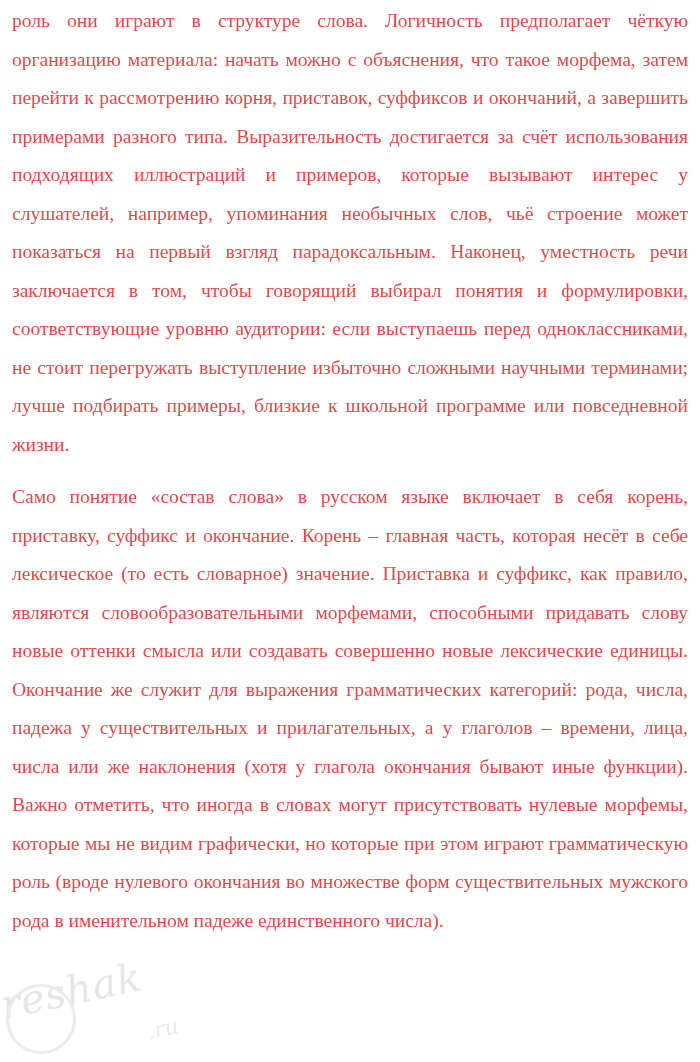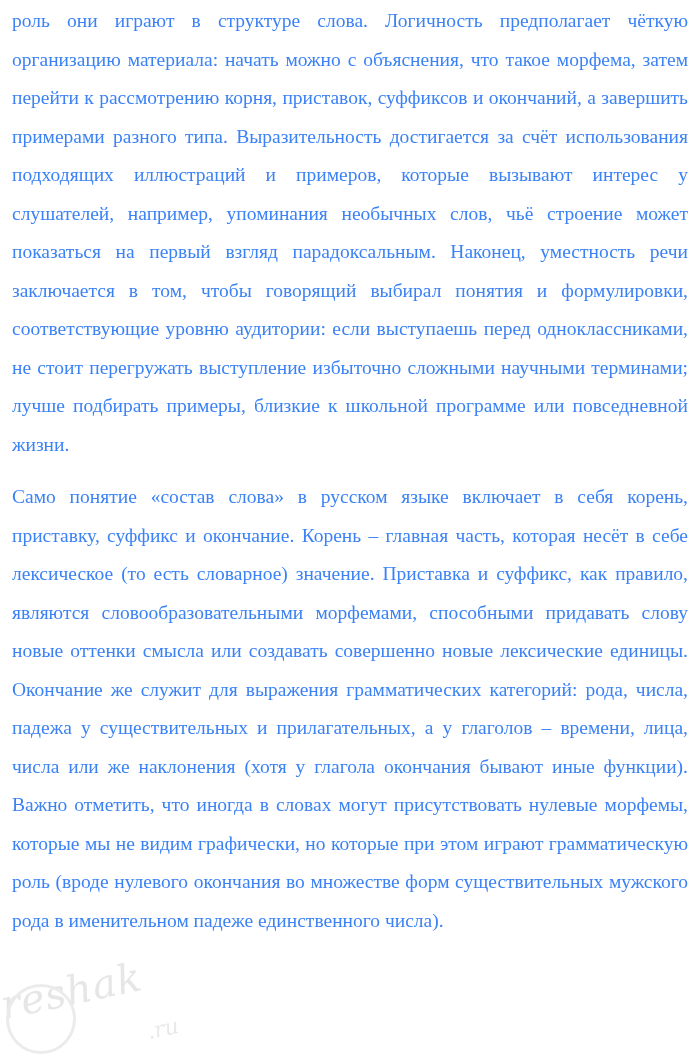--- a/index.html
+++ b/index.html
@@ -29,21 +29,21 @@
     z-index: 2;
     padding-top: 2px;
   }
 
   p.para {
     margin: 0 0 14px 0;
     font-size: 19.5px;
     line-height: 38.5px;
     text-align: justify;
     text-justify: inter-word;
-    color: #3b82f6;
+    color: #ef4444;
     hyphens: none;
   }
 
   p.para:last-child {
     margin-bottom: 0;
   }
 
   
   .clipped {
     margin-bottom: 0;

